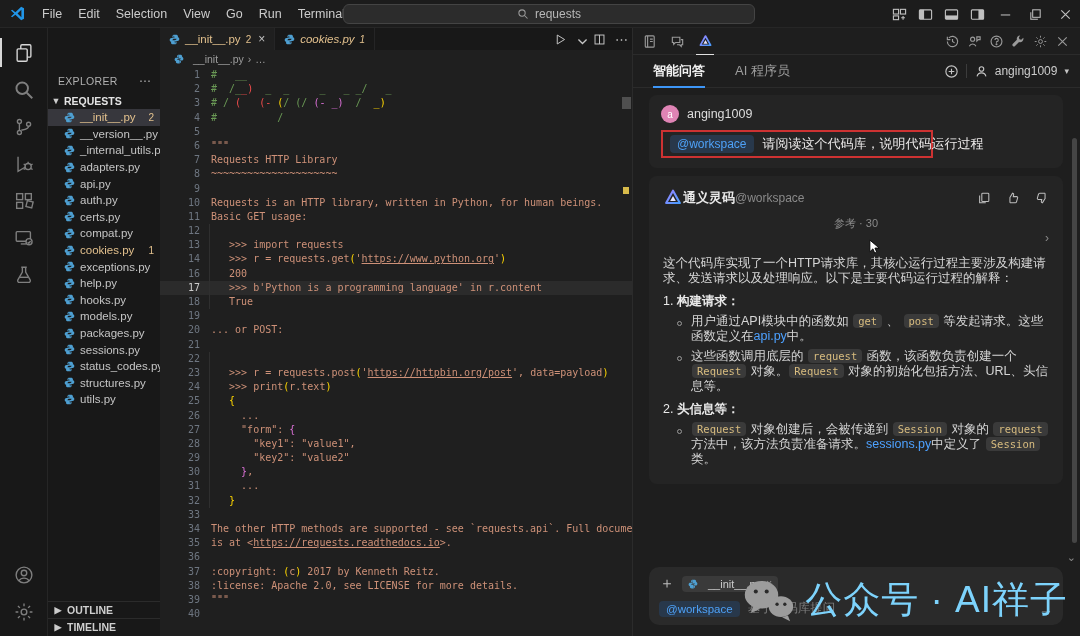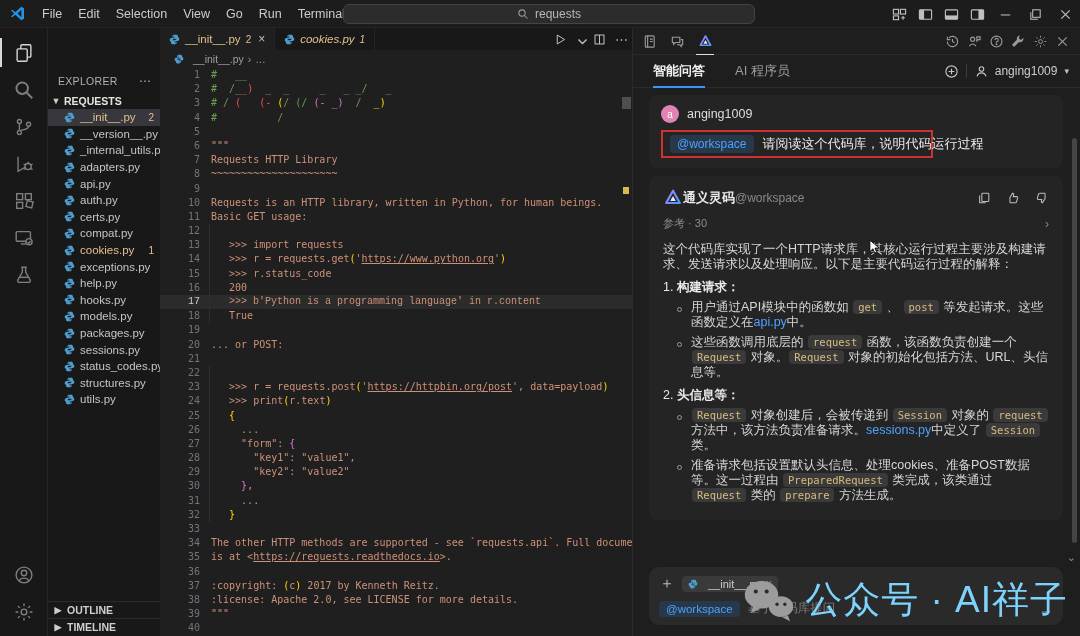--- a/index.html
+++ b/index.html
@@ -67,21 +67,21 @@
   .ed-actions svg { width:13px; height:13px; }
   .ed-actions .mini { width:8px; height:8px; }
   .breadcrumb { position:absolute; left:0; top:22px; width:472px; height:17px; display:flex; align-items:center;
                 gap:4px; padding-left:14px; font-size:10.5px; color:#9d9d9d; }
   .breadcrumb .ficon { width:10px; height:10px; }
   .code-area { position:absolute; left:0; top:39px; width:472px; height:569px; padding-top:1px; overflow:hidden; }
   .code-line { position:relative; display:flex; height:14.2px; line-height:14.2px;
                font-family:"DejaVu Sans Mono", monospace; font-size:10px; white-space:pre; }
   .code-line .ln { width:40px; text-align:right; color:#6e7681; flex:none; }
   .code-line .lc { padding-left:11px; overflow:hidden; }
-  .code-line.current { background:rgba(255,255,255,0.055);font-family:Liberation Mono, monospace; }
+  .code-line.current { background:rgba(255,255,255,0.055); }
   .code-line.current .ln { color:#cccccc; }
   .code-line.guided::before { content:''; position:absolute; left:49px; top:0; bottom:0; width:1px; background:#2f2f2f; }
   .tk-c{color:#6a9955} .tk-s{color:#ce9178} .tk-y{color:#ffd700} .tk-m{color:#da70d6}
   .tk-r{color:#f14c4c} .tk-u{color:#ce9178; text-decoration:underline;}
   .ed-scroll { position:absolute; right:0; top:39px; width:12px; height:569px; }
   .ed-thumb { position:absolute; right:1px; top:30px; width:9px; height:12px; background:#4f4f4f; }
   .ed-mark-mod { position:absolute; right:3px; top:120px; width:6px; height:7px; background:#d7ba4a; }
 
   
   .panel { position:absolute; left:632px; top:28px; width:448px; height:608px; background:#1e1e1e;
@@ -115,21 +115,21 @@
   .ws-chip { background:#28384b; color:#4ea1f7; font-size:12px; padding:2px 7px; border-radius:4px; white-space:nowrap; }
   .user-msg { font-size:13px; color:#eceaea; white-space:nowrap; }
 
   .ai-card { background:#242424; border-radius:8px; padding:12px 14px; margin-top:8px; }
   .ai-head { display:flex; align-items:center; }
   .ai-logo { width:20px; height:20px; }
   .ai-name { font-size:13px; font-weight:bold; color:#eaeaea; }
   .ai-ws { font-size:12px; color:#8a8a8a; }
   .ai-actions { margin-left:auto; display:flex; gap:15px; color:#bdbdbd; }
   .ai-actions svg { width:14px; height:14px; }
-  .ref-row { display:flex; align-items:center; margin-top:8px; font-size:11px; color:#8a8a8a; }
+  .ref-row { display:flex; align-items:center; margin-top:8px; font-size:11px; color:#8a8a8a;flex-direction:column; }
   .ref-row .chev { margin-left:auto; font-size:12px; }
   .ai-body { margin-top:11px; font-size:12.5px; color:#d6d6d6; line-height:15px; }
   .ans-item { margin-top:8px; }
   .ans-title { color:#e9e9e9; }
   .ans-title b { font-weight:bold; }
   .ans-bullet { display:flex; margin:5px 0 5px 14px; }
   .bullet-mark { flex:none; width:5px; height:5px; border:1px solid #9a9a9a; border-radius:50%; margin:7px 9px 0 0; }
   .bullet-text { flex:1; }
   .chip-code { font-family:"DejaVu Sans Mono", monospace; font-size:10.5px; background:#3a3a3a;
                color:#d8bc7f; padding:1px 5px; border-radius:4px; margin:0 1px; }
@@ -560,21 +560,20 @@
         <div class="code-line"><span class="ln">5</span><span class="lc"></span></div>
         <div class="code-line"><span class="ln">6</span><span class="lc"><span class="tk-s">"""</span></span></div>
         <div class="code-line"><span class="ln">7</span><span class="lc"><span class="tk-s">Requests HTTP Library</span></span></div>
         <div class="code-line"><span class="ln">8</span><span class="lc"><span class="tk-s">~~~~~~~~~~~~~~~~~~~~~</span></span></div>
         <div class="code-line"><span class="ln">9</span><span class="lc"></span></div>
         <div class="code-line"><span class="ln">10</span><span class="lc"><span class="tk-s">Requests is an HTTP library, written in Python, for human beings.</span></span></div>
         <div class="code-line"><span class="ln">11</span><span class="lc"><span class="tk-s">Basic GET usage:</span></span></div>
         <div class="code-line guided"><span class="ln">12</span><span class="lc"></span></div>
         <div class="code-line guided"><span class="ln">13</span><span class="lc"><span class="tk-s">   &gt;&gt;&gt; import requests</span></span></div>
         <div class="code-line guided"><span class="ln">14</span><span class="lc"><span class="tk-s">   &gt;&gt;&gt; r = requests.get</span><span class="tk-y">(</span><span class="tk-s">'</span><span class="tk-u">https://www.python.org</span><span class="tk-s">'</span><span class="tk-y">)</span></span></div>
-        <div class="code-line guided"><span class="ln">15</span><span class="lc"><span class="tk-s">   &gt;&gt;&gt; r.status_code</span></span></div>
         <div class="code-line guided"><span class="ln">16</span><span class="lc"><span class="tk-s">   200</span></span></div>
         <div class="code-line current guided"><span class="ln">17</span><span class="lc"><span class="tk-s">   &gt;&gt;&gt; b'Python is a programming language' in r.content</span></span></div>
         <div class="code-line guided"><span class="ln">18</span><span class="lc"><span class="tk-s">   True</span></span></div>
         <div class="code-line"><span class="ln">19</span><span class="lc"></span></div>
         <div class="code-line"><span class="ln">20</span><span class="lc"><span class="tk-s">... or POST:</span></span></div>
         <div class="code-line"><span class="ln">21</span><span class="lc"></span></div>
         <div class="code-line guided"><span class="ln">22</span></div>
         <div class="code-line guided"><span class="ln">23</span><span class="lc"><span class="tk-s">   &gt;&gt;&gt; r = requests.post</span><span class="tk-y">(</span><span class="tk-s">'</span><span class="tk-u">https://httpbin.org/post</span><span class="tk-s">'</span><span class="tk-s">, data=payload</span><span class="tk-y">)</span></span></div>
         <div class="code-line guided"><span class="ln">24</span><span class="lc"><span class="tk-s">   &gt;&gt;&gt; print</span><span class="tk-y">(</span><span class="tk-s">r.text</span><span class="tk-y">)</span></span></div>
         <div class="code-line guided"><span class="ln">25</span><span class="lc"><span class="tk-s">   </span><span class="tk-y">{</span></span></div>
@@ -752,24 +751,20 @@
                   <span class="bullet-mark"></span>
                   <span class="bullet-text"><span>这些函数调用底层的 </span><span class="chip-code">request</span><span> 函数，该函数负责创建一个 </span><span class="chip-code">Request</span><span> 对象。</span><span class="chip-code">Request</span><span> 对象的初始化包括方法、URL、头信息等。</span></span>
                 </div>
               </div>
               <div class="ans-item">
                 <div class="ans-title"><span>2. </span><b>头信息等：</b></div>
                 <div class="ans-bullet">
                   <span class="bullet-mark"></span>
                   <span class="bullet-text"><span class="chip-code">Request</span><span> 对象创建后，会被传递到 </span><span class="chip-code">Session</span><span> 对象的 </span><span class="chip-code">request</span><span> 方法中，该方法负责准备请求。</span><span class="chat-link">sessions.py</span><span>中定义了 </span><span class="chip-code">Session</span><span> 类。</span></span>
                 </div>
-                <div class="ans-bullet">
-                  <span class="bullet-mark"></span>
-                  <span class="bullet-text"><span>准备请求包括设置默认头信息、处理cookies、准备POST数据等。这一过程由 </span><span class="chip-code">PreparedRequest</span><span> 类完成，该类通过 </span><span class="chip-code">Request</span><span> 类的 </span><span class="chip-code">prepare</span><span> 方法生成。</span></span>
-                </div>
               </div>
             </div>
         </div>
       </div>
     </div>
     <div class="chat-sb"></div>
     <div class="scroll-down">⌄</div>
 
     <div class="input-card">
       <div class="inp-row1">

